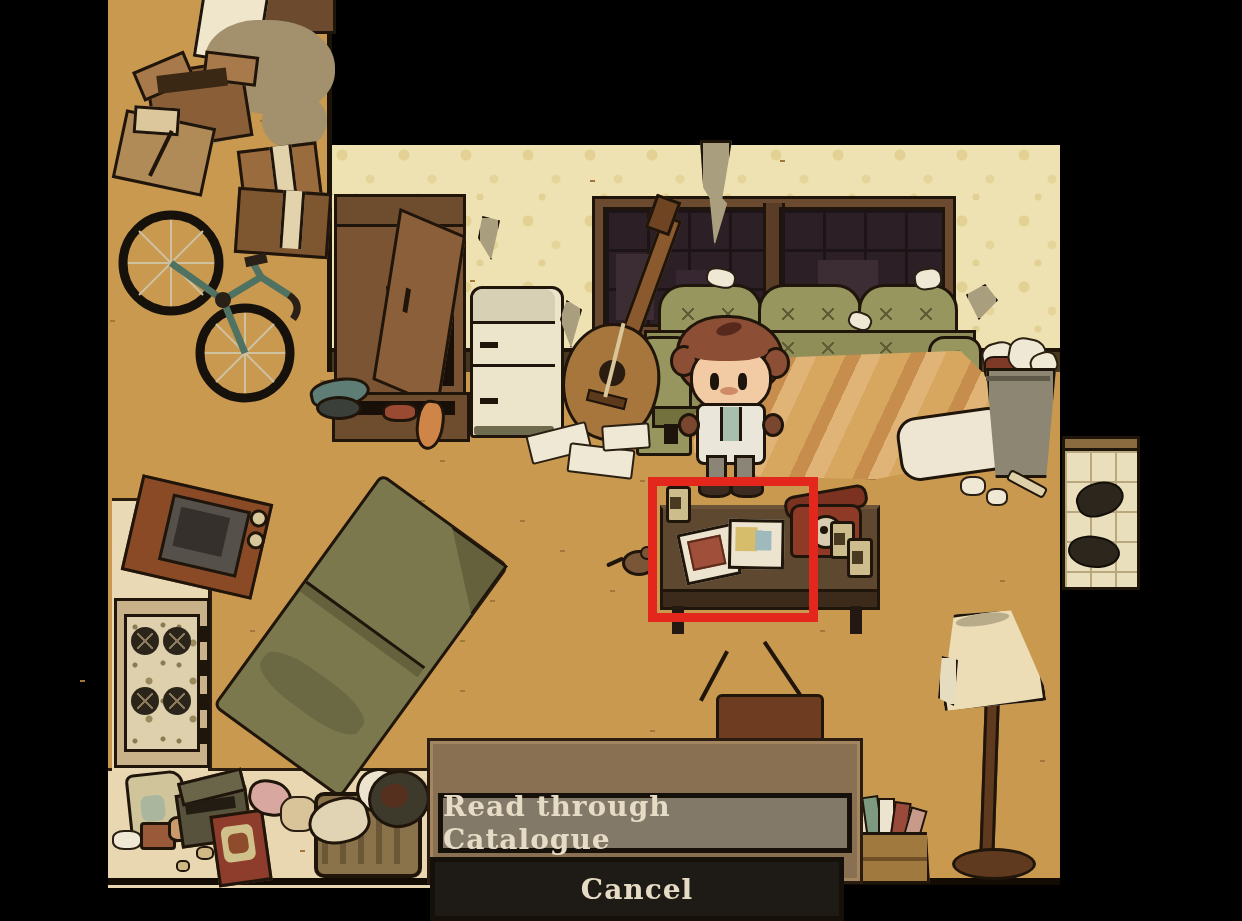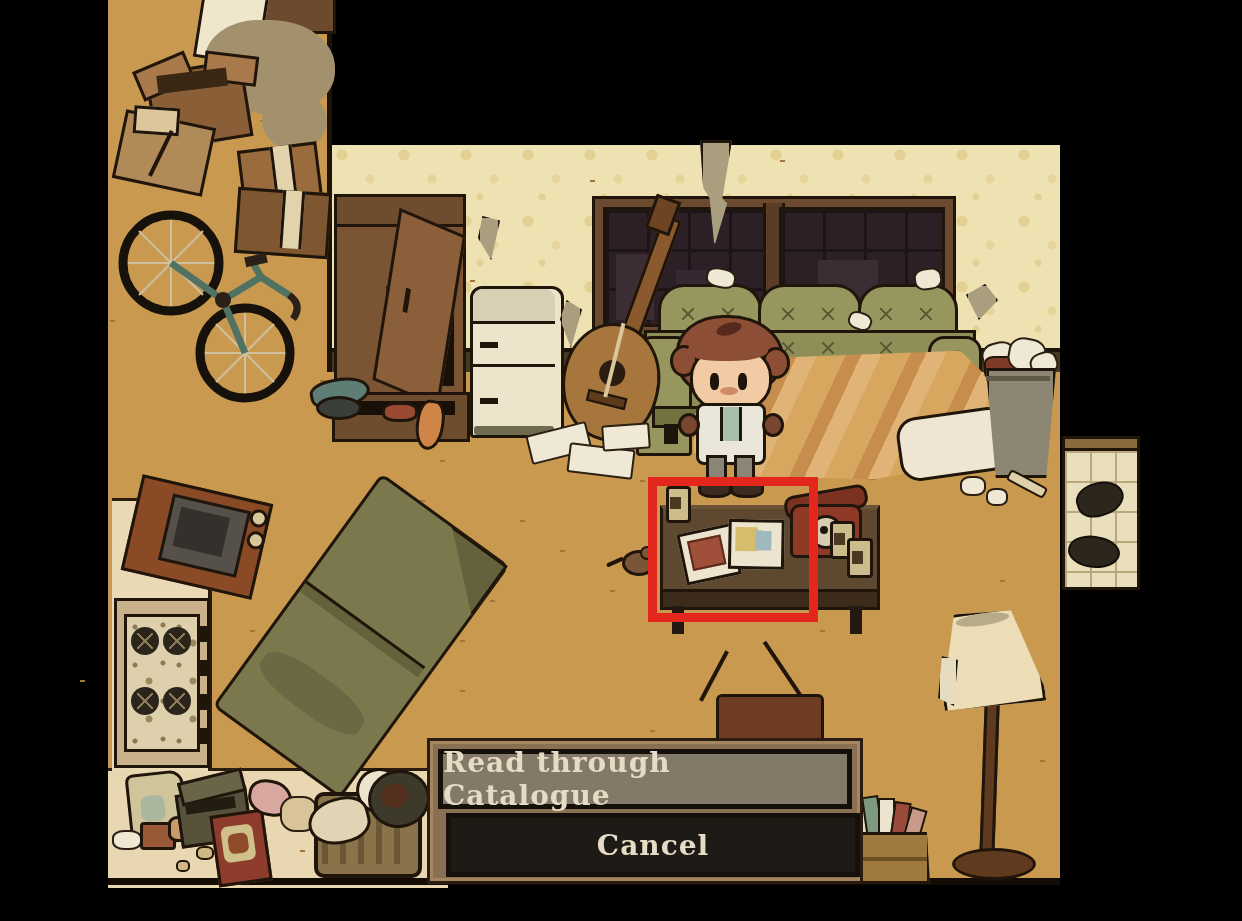--- a/index.html
+++ b/index.html
@@ -35,21 +35,21 @@
       linear-gradient(45deg,transparent 44%,#8a7a5a 44%,#8a7a5a 56%,transparent 56%),
       linear-gradient(-45deg,transparent 44%,#8a7a5a 44%,#8a7a5a 56%,transparent 56%);}
 
   .paper{background:#efe8d4;border:2px solid #2a1f12;border-radius:3px;}
   .scrap{background:#efe8d4;border:2px solid #2a1f12;border-radius:40%;}
 
   
   .dlg{background:#8a7053;border:3px solid #2a1c10;box-shadow:inset 0 0 0 3px #a3865f;}
   .dlg-btn{border:5px solid #15100a;display:flex;align-items:center;justify-content:center;
     font-family:"DejaVu Serif","Liberation Serif",serif;font-weight:600;font-size:28px;
-    color:#e6dbc5;letter-spacing:1px;}
+    color:#e6dbc5;letter-spacing:1px;margin-top:44px;}
   .mat-grid{background:#eadfbd;border:3px solid #20150a;
     background-image:
       linear-gradient(#b9a87e 2px, transparent 2px),
       linear-gradient(90deg,#b9a87e 2px, transparent 2px);
     background-size:25px 30px;}
 </style>
 </head>
 <body>
 
 <div id="stage">
@@ -362,16 +362,16 @@
 
   <div class="a" style="left:1062px;top:436px;width:78px;height:154px;">
     <div class="a" style="left:0;top:0;width:72px;height:12px;background:#8a6a3f;border:3px solid #20150a;"></div>
     <div class="a mat-grid" style="left:0;top:12px;width:72px;height:136px;"></div>
     <div class="a" style="left:14px;top:46px;width:44px;height:30px;background:#2c261c;border:2px solid #120e08;border-radius:45% 55% 50% 45%;transform:rotate(-18deg);"></div>
     <div class="a" style="left:6px;top:100px;width:48px;height:28px;background:#2c261c;border:2px solid #120e08;border-radius:50% 45% 55% 45%;transform:rotate(10deg);"></div>
   </div>
 
   <div class="a dlg" style="left:427px;top:738px;width:430px;height:140px;">
     <div class="a dlg-btn" style="left:8px;top:8px;width:404px;height:50px;background:#837968;">Read through Catalogue</div>
-    <div class="a dlg-btn" style="left:16px;top:72px;width:404px;height:54px;background:#1e1a15;">Cancel</div>
+    <div class="a dlg-btn" style="left:0;top:72px;width:404px;height:54px;background:#1e1a15;">Cancel</div>
   </div>
 
 </div>
 
 </body></html>

